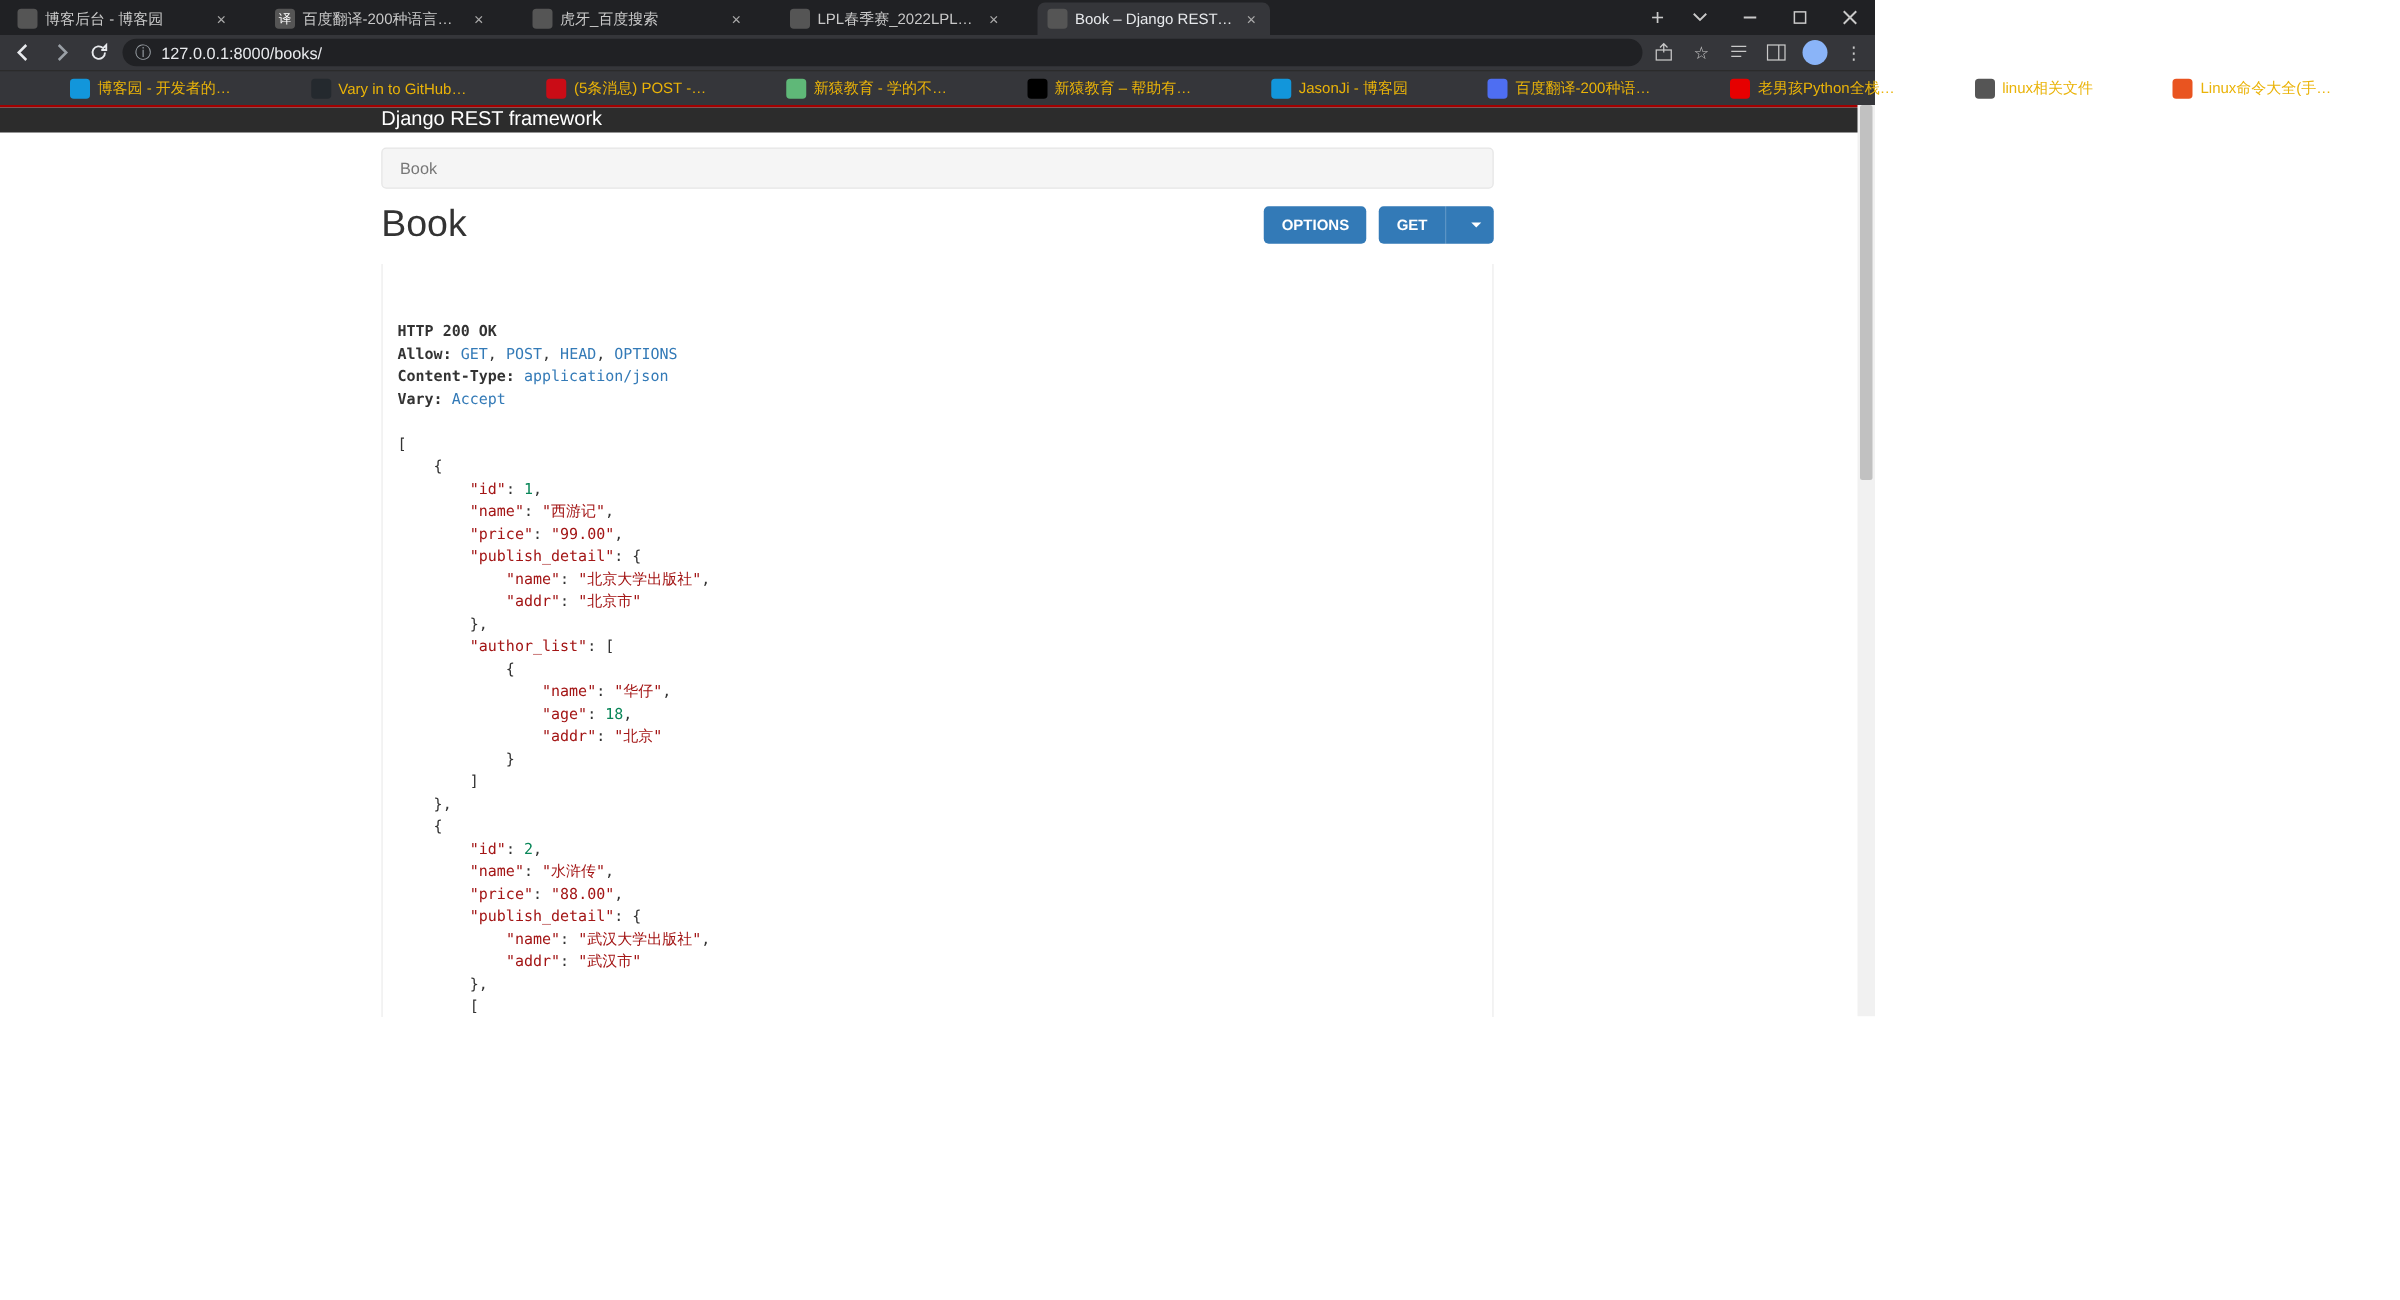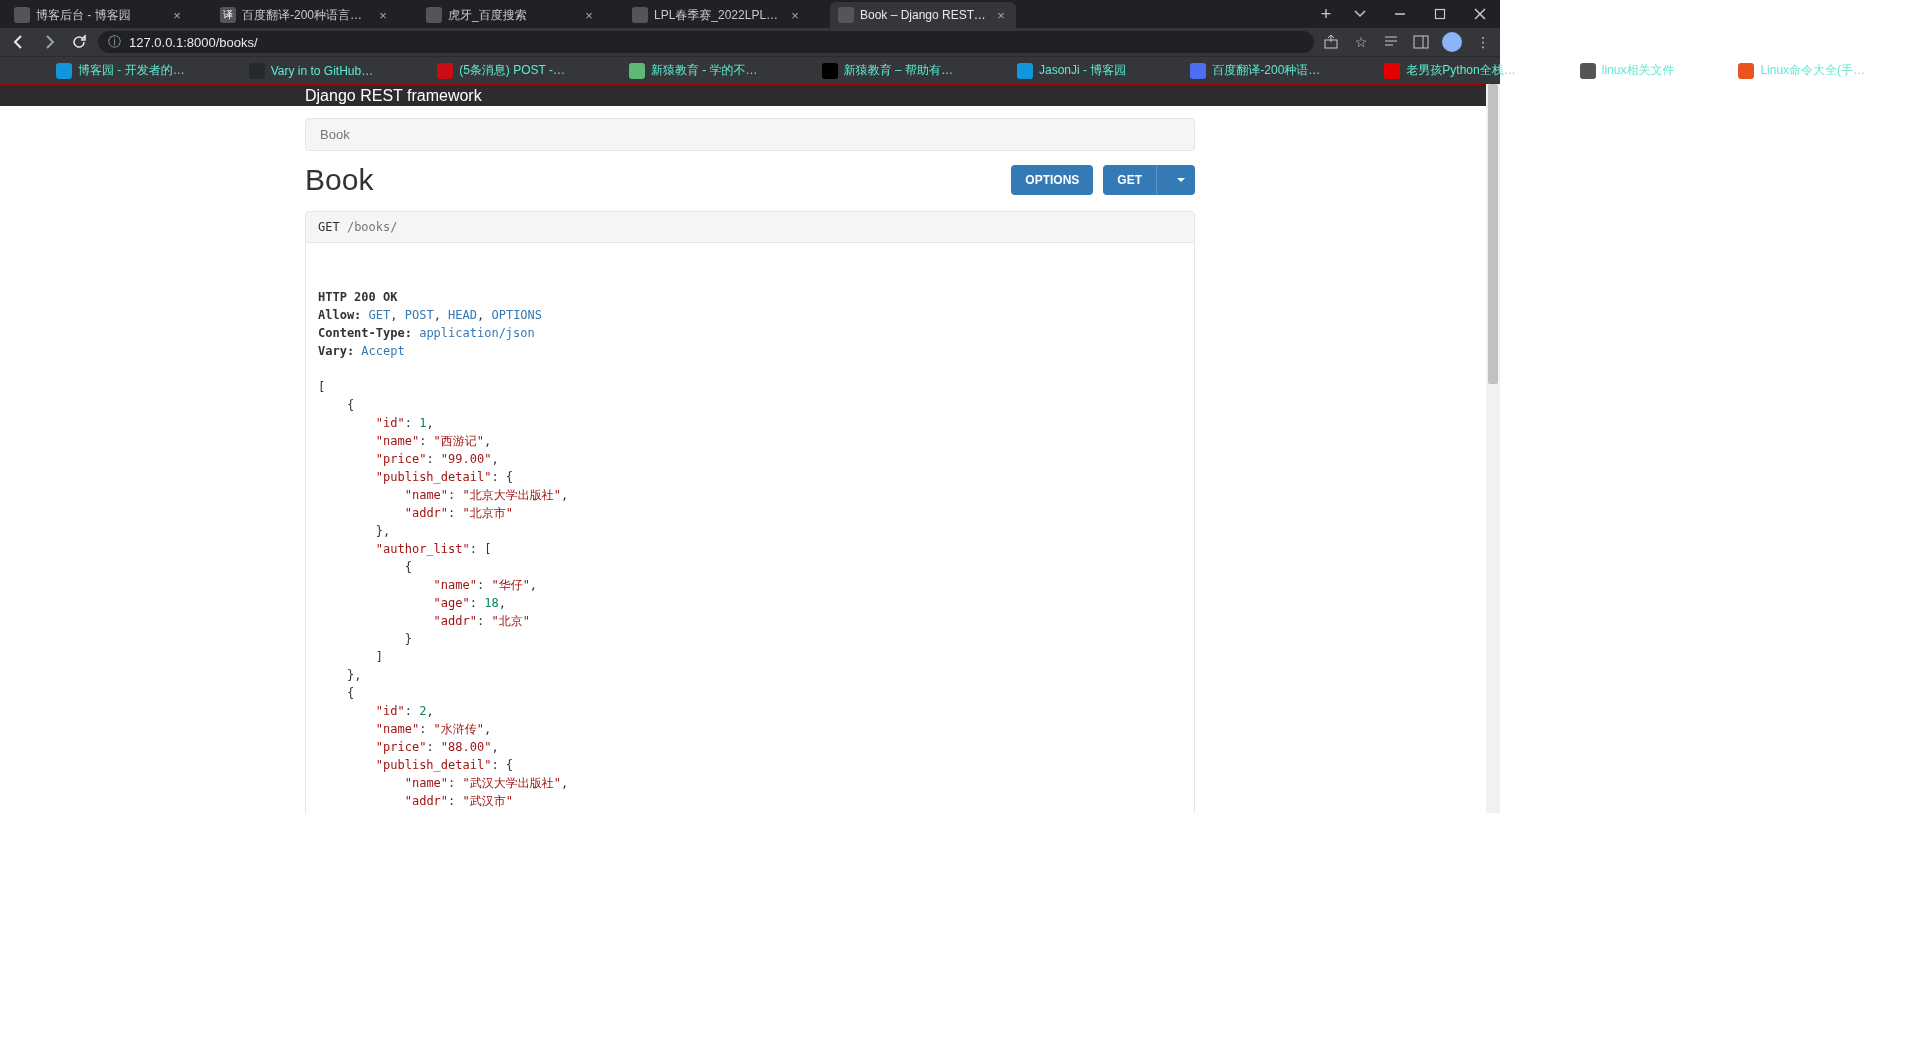--- a/index.html
+++ b/index.html
@@ -23,21 +23,21 @@
   .nav-icons { display: flex; gap: 8px; }
   .nav-btn { width: 22px; height: 22px; display: flex; align-items: center; justify-content: center; color: #9aa0a6; border-radius: 50%; }
   .nav-btn.enabled { color: #e8eaed; }
   .url-field { flex: 1; background: #202124; border-radius: 14px; height: 22px; display: flex; align-items: center; padding: 0 10px; color: #e8eaed; font-size: 13px; gap: 8px; }
   .url-field .info-icon { color: #9aa0a6; font-size: 13px; display: flex; align-items: center; }
   .addr-right { display: flex; align-items: center; gap: 12px; color: #e8eaed; }
   .addr-right .ic { width: 18px; height: 18px; display: flex; align-items: center; justify-content: center; color: #c9c9c9; }
   .avatar-ic { width: 20px; height: 20px; border-radius: 50%; background: #8ab4f8; }
 
   .bookmarks-bar { height: 28px; background: #35363a; display: flex; align-items: center; padding: 0 8px; gap: 16px; border-top: 1px solid #2b2b2b; }
-  .bookmark { display: flex; align-items: center; gap: 6px; font-size: 12px; color: #5eead4; white-space: nowrap; padding-left: 48px; }
+  .bookmark { display: flex; align-items: center; gap: 6px; font-size: 12px; color: #eab308; white-space: nowrap; padding-left: 48px; }
   .bookmark .bm-icon { width: 16px; height: 16px; border-radius: 3px; background: #555; flex-shrink: 0; }
   .bm-overflow { margin-left: auto; color: #e8eaed; }
 
   
   .page { flex: 1; background: #fff; overflow-y: auto; position: relative; }
   .red-strip { height: 2px; background: #a30000; width: 100%; }
   .drf-navbar { background: #2c2c2c; height: 20px; display: flex; align-items: center; }
   .drf-container { width: 890px; margin: 0 auto; }
   .drf-brand { color: #fff; font-size: 16px; font-weight: 400; }
 
@@ -258,24 +258,20 @@
           <button class="btn btn-primary">OPTIONS</button>
           <button class="btn btn-primary split">
             <span class="main">GET</span>
             <span class="caret">
                 <span class="caret-down"></span>
               </span>
           </button>
         </div>
       </div>
 
-      <div class="request-info">
-        <span>GET</span>
-        <span class="path">/books/</span>
-      </div>
 
       <div class="response-block">
         <pre id="response-pre"><span class="hdr-status">HTTP 200 OK</span>
 <span class="hdr-key">Allow:</span> <span class="hdr-val">GET</span><span class="hdr-plain">, </span><span class="hdr-val">POST</span><span class="hdr-plain">, </span><span class="hdr-val">HEAD</span><span class="hdr-plain">, </span><span class="hdr-val">OPTIONS</span>
 <span class="hdr-key">Content-Type:</span> <span class="hdr-val">application/json</span>
 <span class="hdr-key">Vary:</span> <span class="hdr-val">Accept</span>
 
 [
     {
         <span class="jk">"id"</span><span class="jp">: </span><span class="jn">1</span><span class="jp">,</span>

